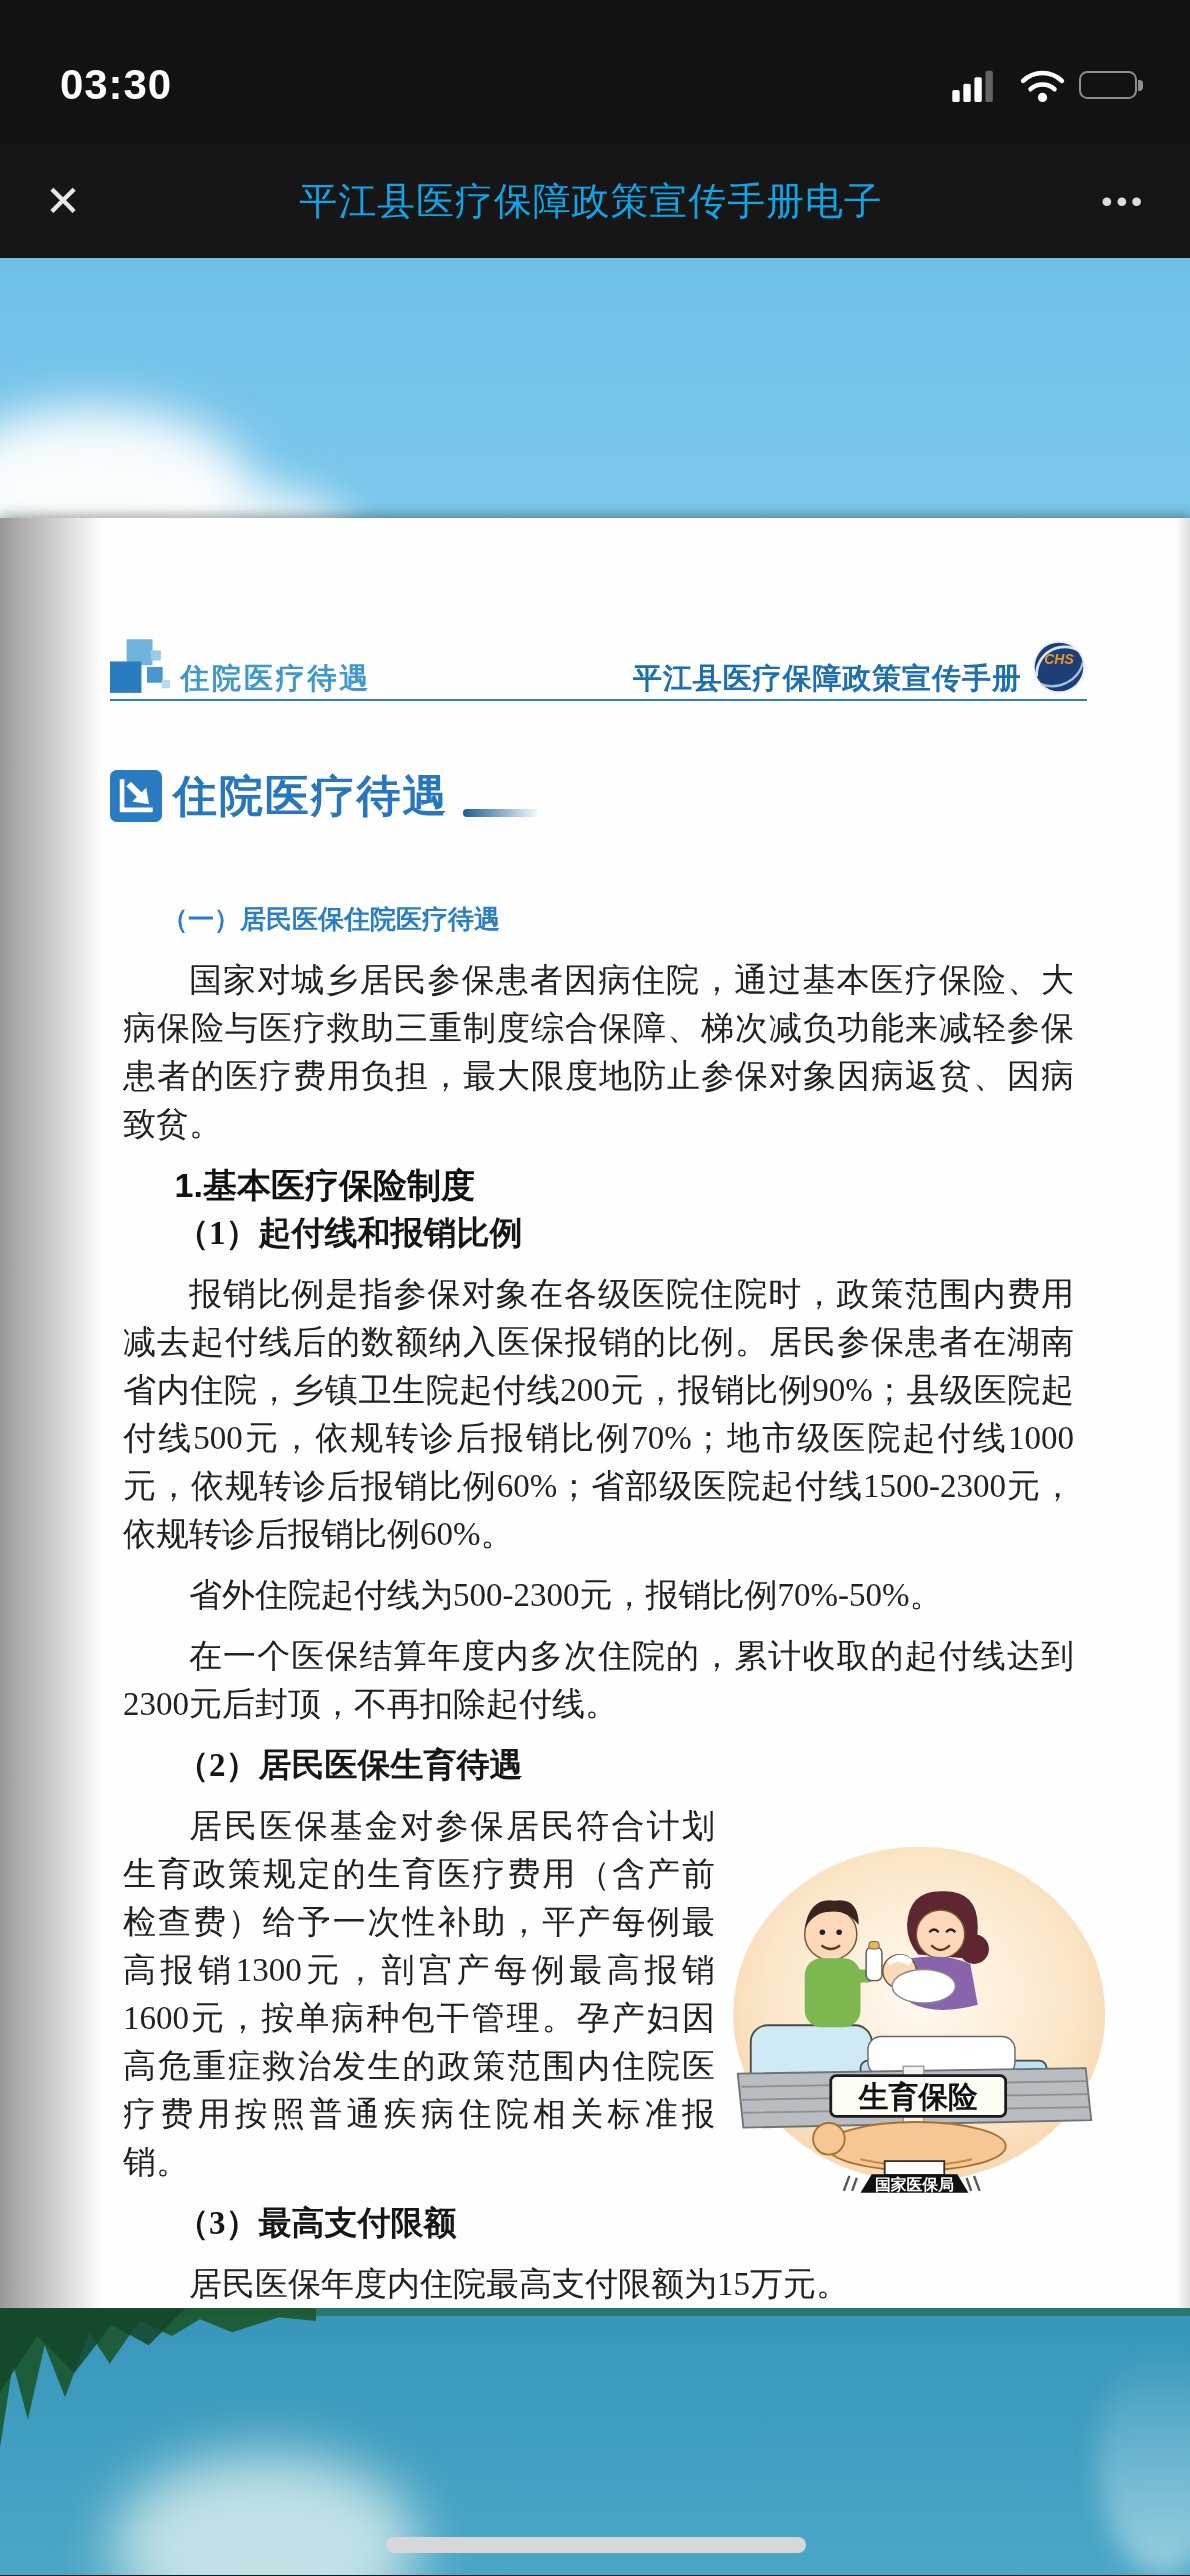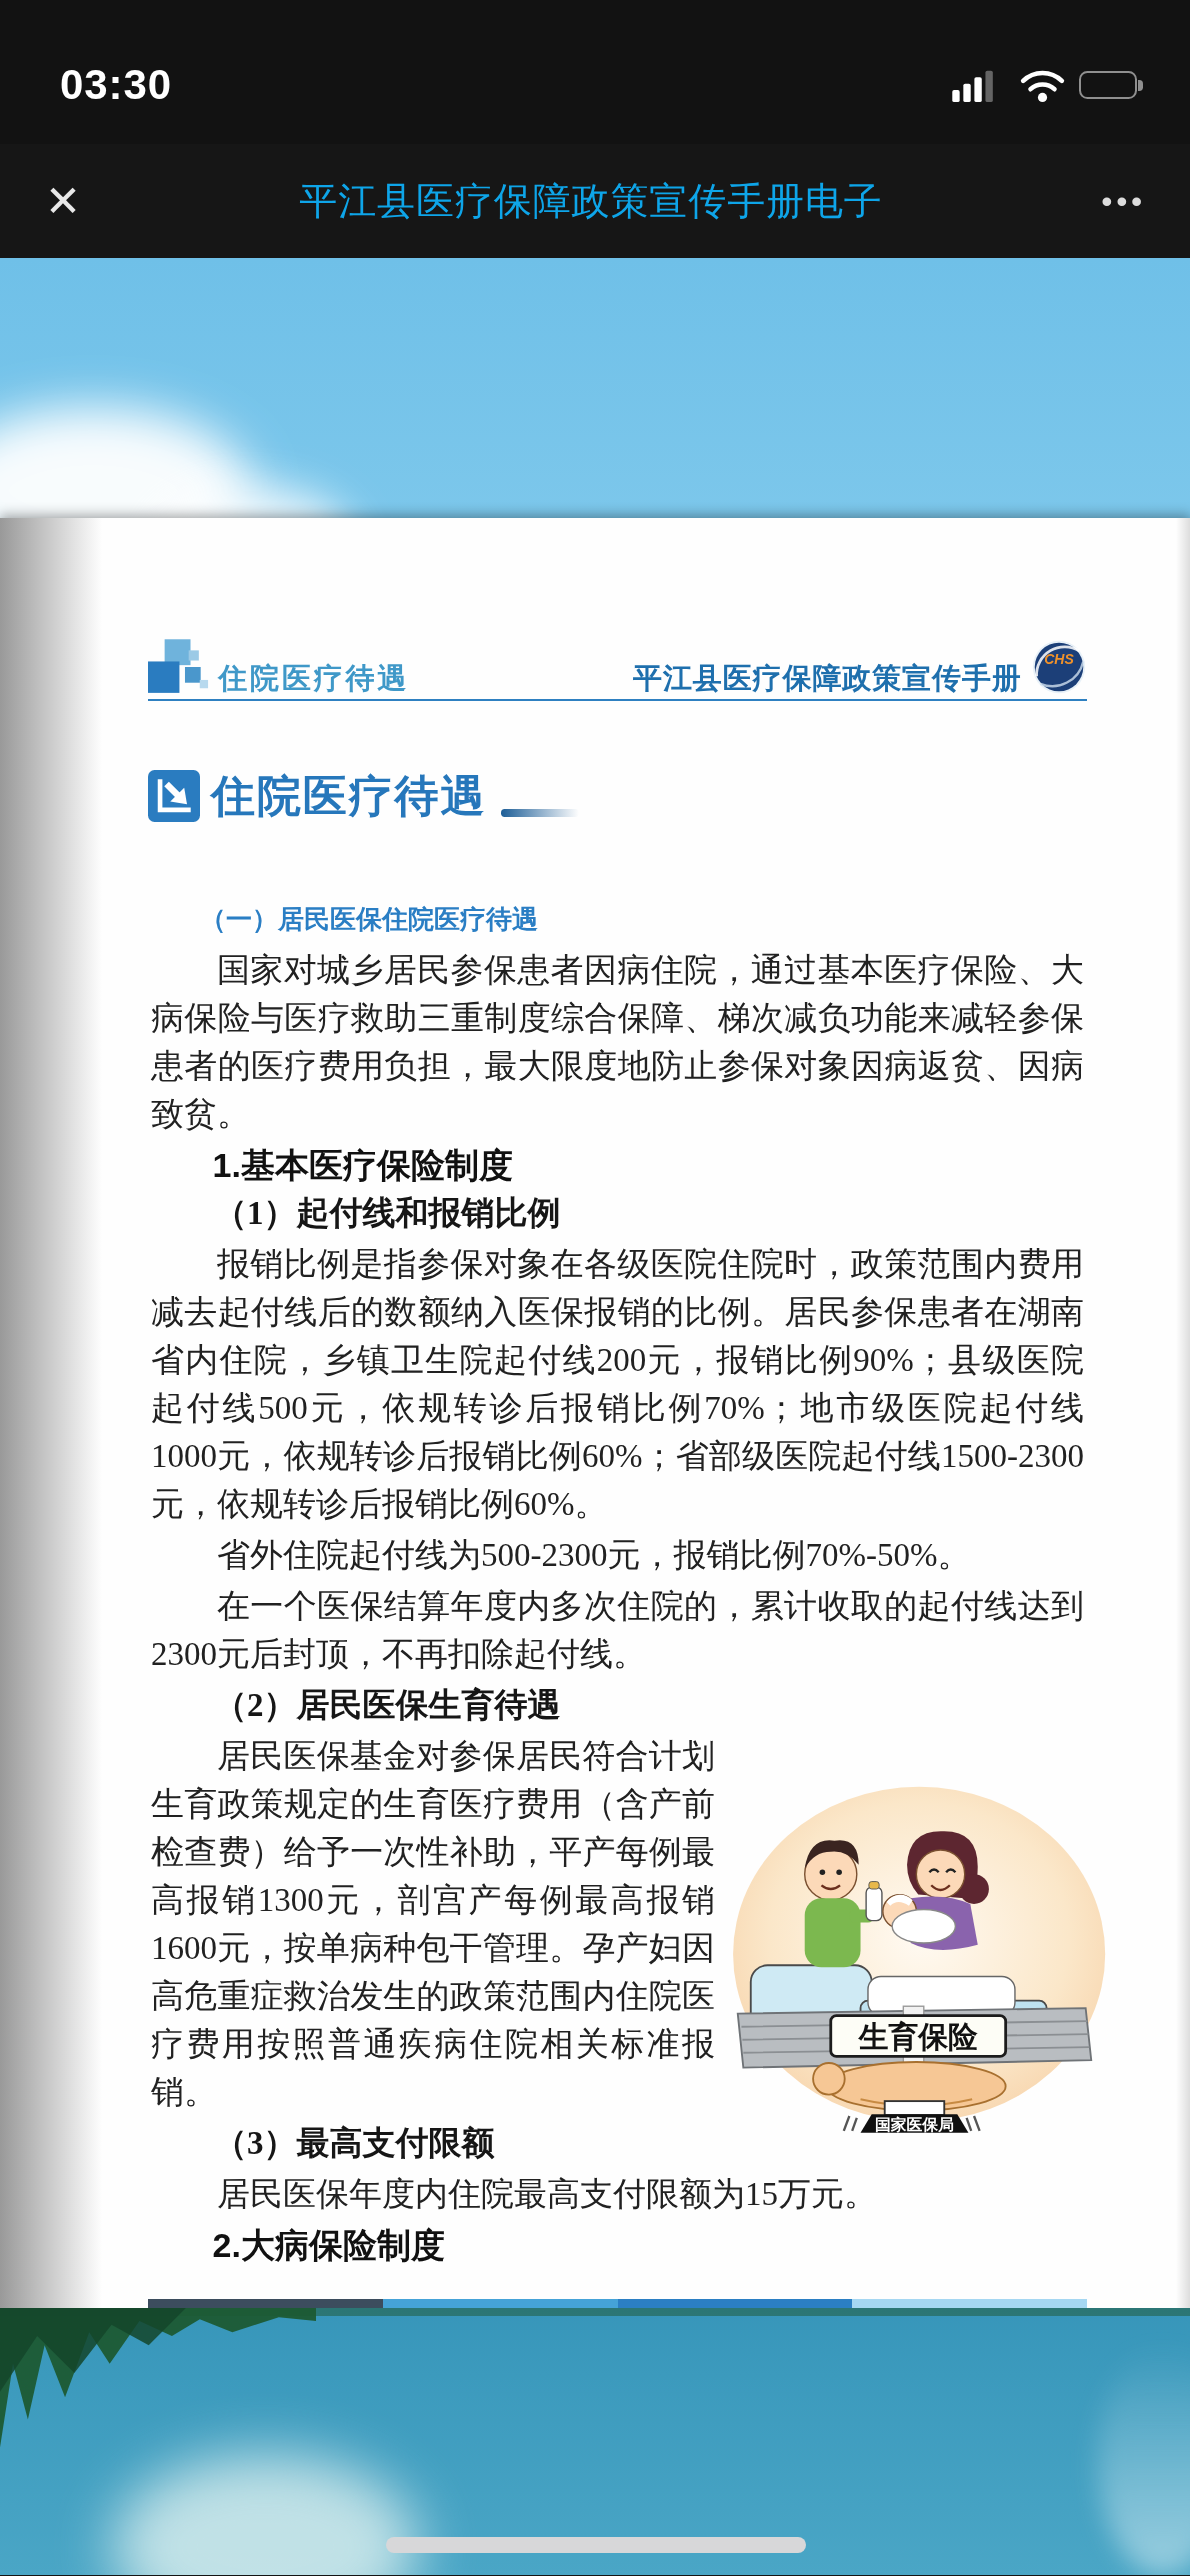--- a/index.html
+++ b/index.html
@@ -27,21 +27,21 @@
 
   
   .viewer{position:relative;width:100%;}
   .sky{position:relative;height:260px;background:linear-gradient(to bottom,#6fc0e8,#7cc7eb);overflow:hidden;}
   .cloud{position:absolute;background:#fff;border-radius:50%;}
   .cloud.c1{left:-65px;bottom:-56px;width:316px;height:167px;filter:blur(24px);opacity:.95;}
   .cloud.c2{left:149px;bottom:-88px;width:205px;height:121px;filter:blur(20.5px);opacity:.8;}
 
   
   .page{position:relative;height:1790px;background:#fefefe;
-        box-shadow:0 -4.7px 11px rgba(0,0,0,.25),0 5.6px 13px rgba(0,0,0,.3);padding-left:38px;}
+        box-shadow:0 -4.7px 11px rgba(0,0,0,.25),0 5.6px 13px rgba(0,0,0,.3);}
   .spine{position:absolute;left:0;top:0;bottom:0;width:116px;
          background:linear-gradient(to right,#999 0%,rgba(255,255,255,0) 88%);pointer-events:none;}
   .edge-r{position:absolute;right:0;top:0;bottom:0;width:15px;
           background:linear-gradient(to left,rgba(0,0,0,.14),rgba(0,0,0,0));pointer-events:none;}
   .page-inner{position:relative;height:100%;padding:130px 104px 0 110px;}
 
   .ph-row{display:flex;justify-content:space-between;align-items:flex-end;height:47px;}
   .ph-left{display:flex;align-items:flex-end;gap:9.3px;}
   .ph-left-text{color:var(--header_left,#3f98c8);font-size:29px;font-weight:bold;letter-spacing:2.8px;line-height:1.1;}
   .ph-right{display:flex;align-items:flex-end;gap:9.3px;}
@@ -50,21 +50,21 @@
 
   .sec-row{margin-top:69px;height:52px;display:flex;align-items:center;gap:11px;}
   .sec-title{color:var(--accent,#2677bb);font-size:44px;font-weight:bold;letter-spacing:1.9px;}
   .sec-underline{display:inline-block;align-self:flex-end;margin:0 0 5.6px 3.7px;width:78px;height:8.4px;border-radius:3.7px;
                  background:linear-gradient(to right,#1d5e97,rgba(29,94,151,0));}
 
   .subsec{margin:73px 0 0 0;font-size:26px;font-weight:bold;line-height:48px;
           color:var(--subsection,#2a7ec4);text-indent:2em;
           font-family:"Liberation Sans","DejaVu Sans",sans-serif;}
 
-  .body-text{margin:3px;font-family:"Liberation Serif","DejaVu Serif",serif;
+  .body-text{margin:13px;font-family:"Liberation Serif","DejaVu Serif",serif;
              font-size:33px;line-height:48px;color:#212121;text-align:justify;text-indent:2em;}
   .h-sans{margin:0;font-size:34px;line-height:48px;font-weight:bold;color:#111;text-indent:1.9em;
           font-family:"Liberation Sans","DejaVu Sans",sans-serif;}
   .h-serif{margin:0;font-size:33px;line-height:48px;font-weight:bold;color:#161616;text-indent:2em;
            font-family:"Liberation Serif","DejaVu Serif",serif;}
 
   .figure{float:right;width:372px;height:354px;margin-top:50px;}
   .figure svg{display:block;width:400px;height:354px;margin-left:5.6px;overflow:visible;}
 
   .progress{margin-top:30px;height:14px;display:flex;clear:both;}

